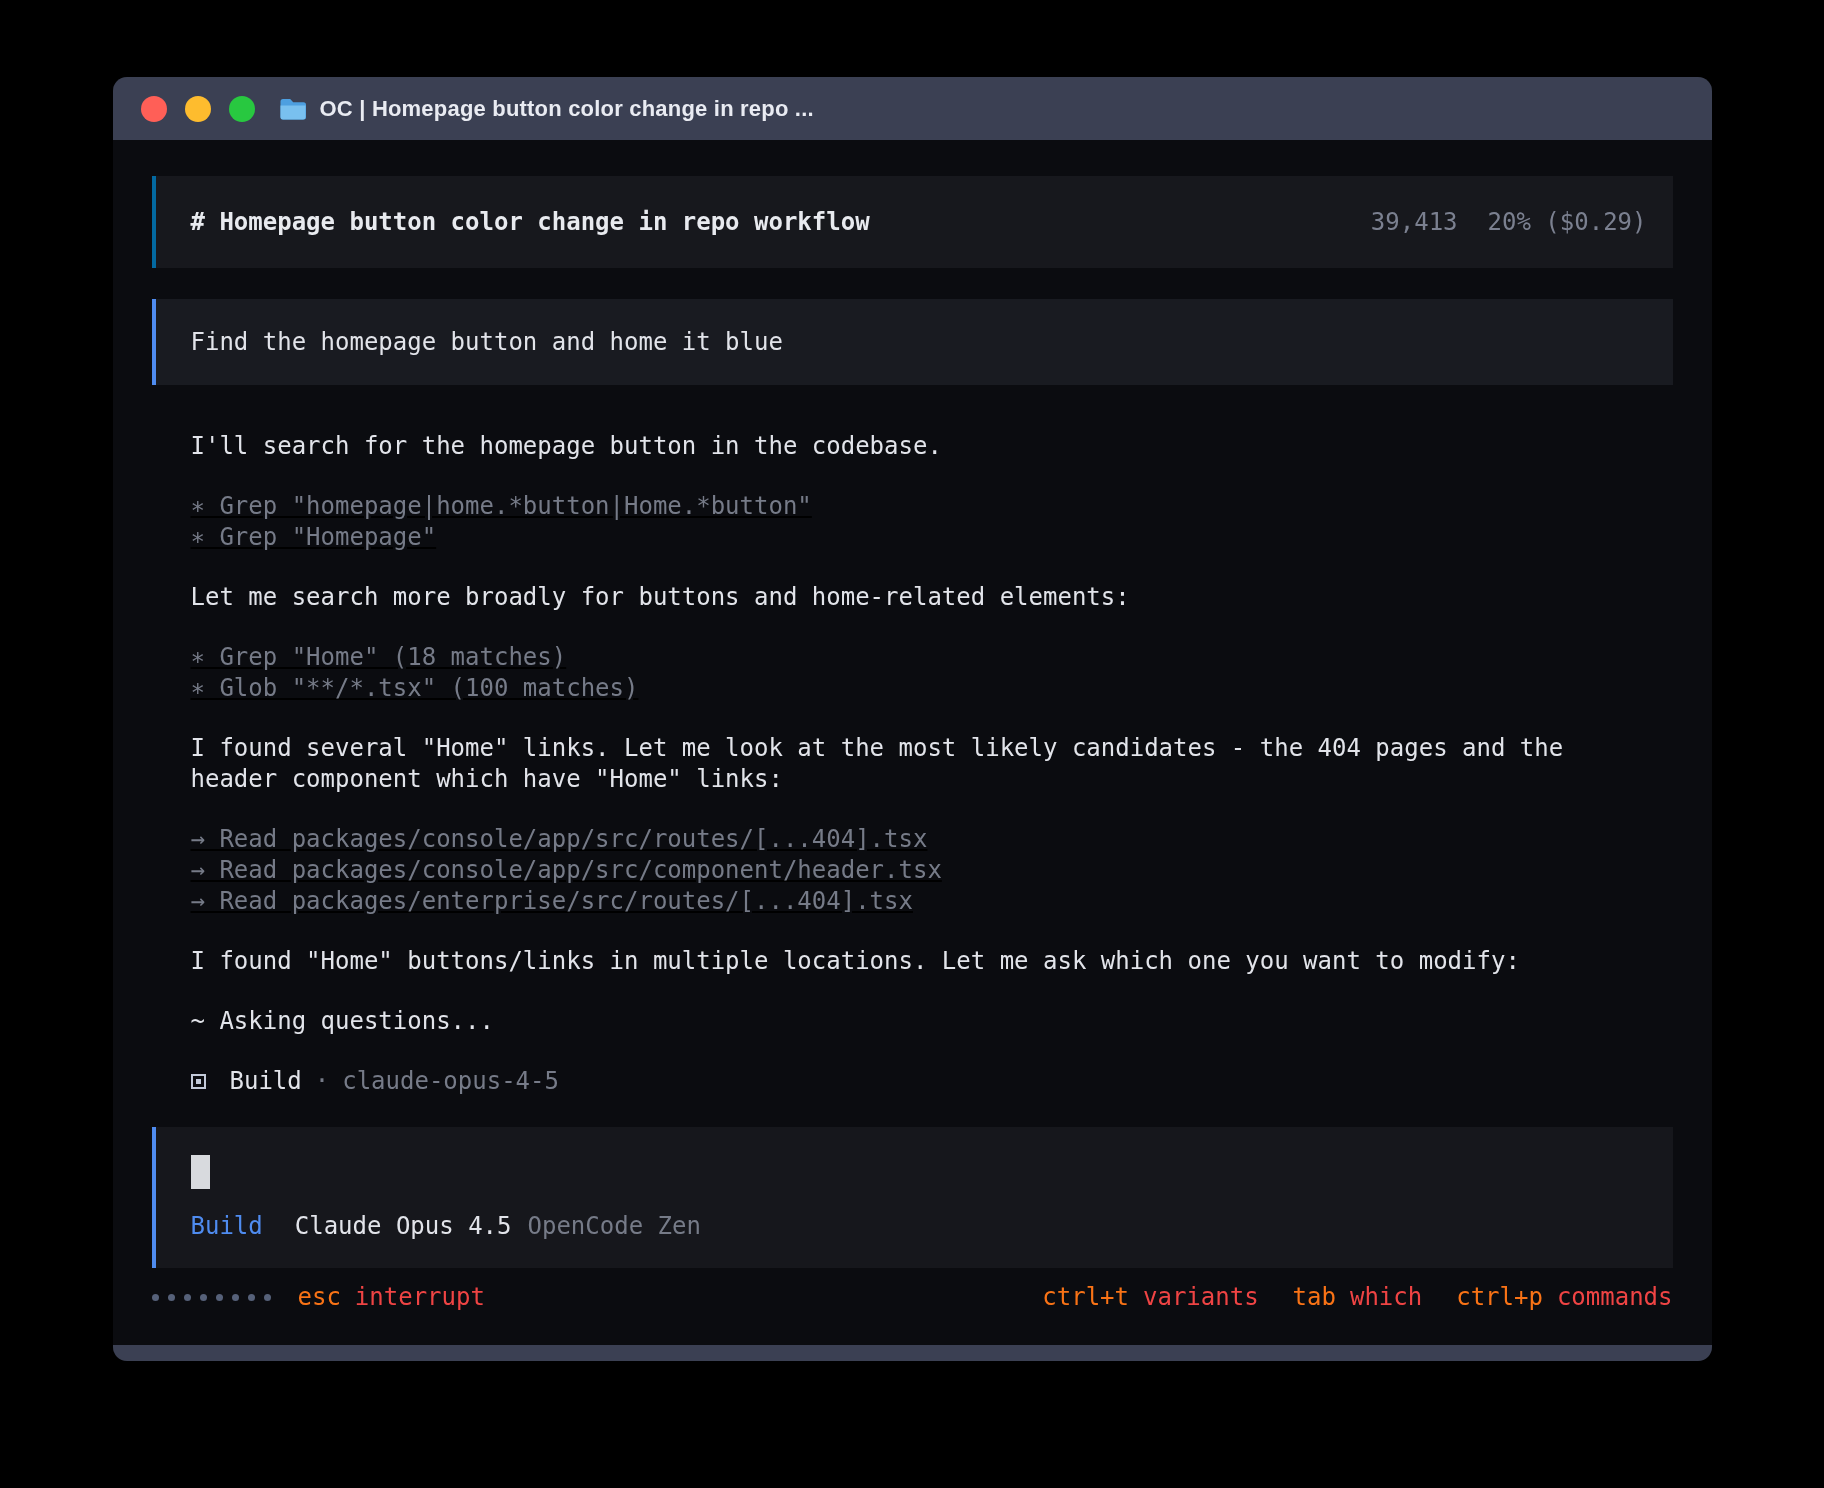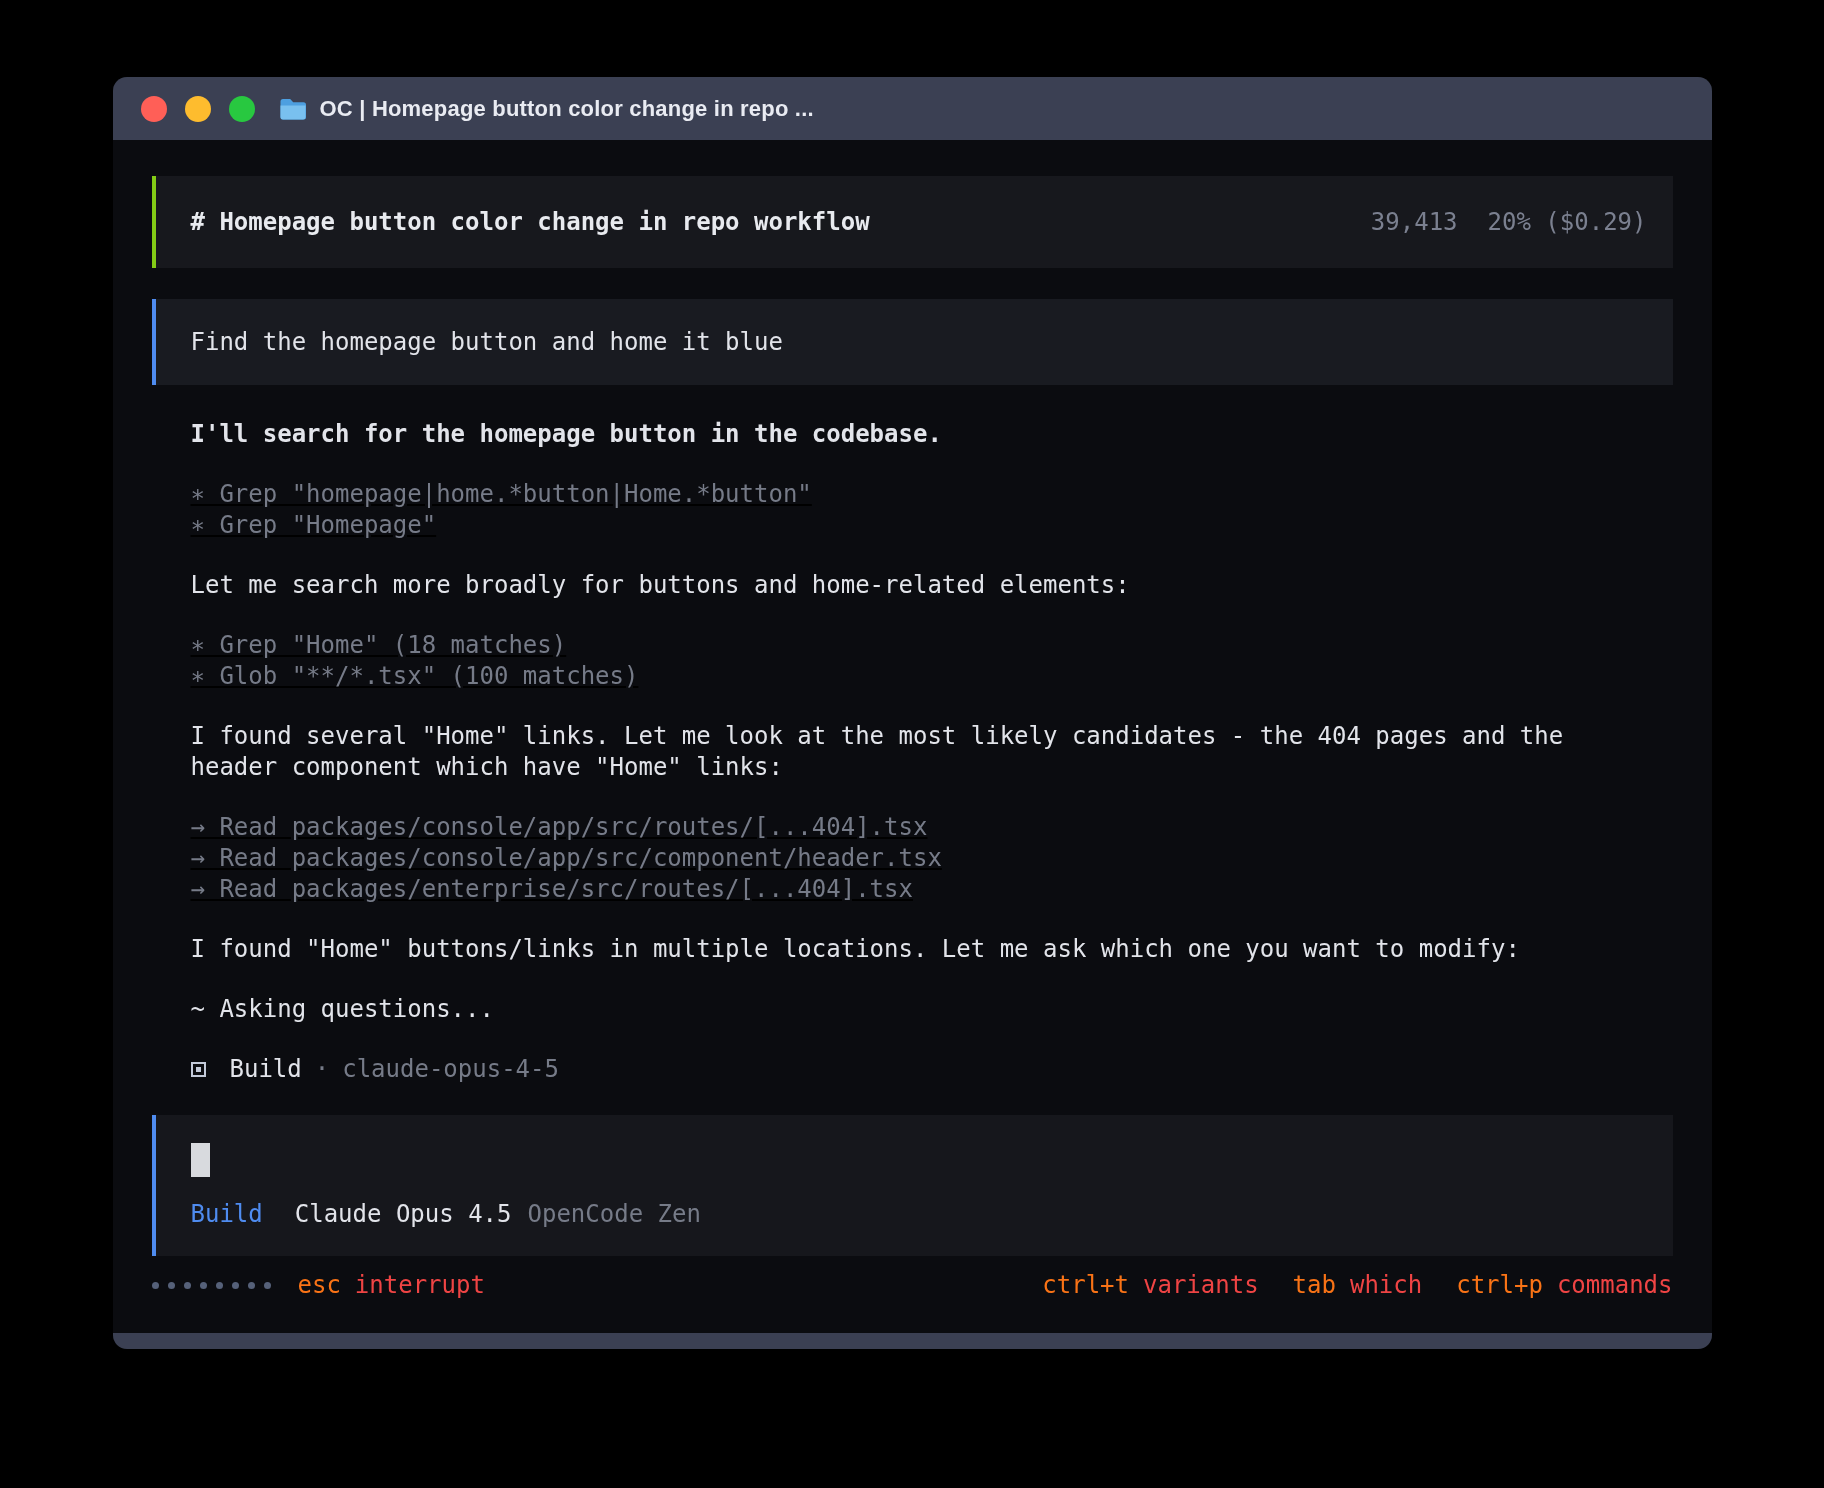--- a/index.html
+++ b/index.html
@@ -45,21 +45,21 @@
   
   .content {
     padding: 36px 39px 0;
     font-size: 24px;
     line-height: 31px;
     flex: 1 1 auto;
     display: flex;
     flex-direction: column;
   }
   .header-block {
-    border-left: 4px solid #84cc16;
+    border-left: 4px solid #0369a1;
     background: #17181d;
     height: 92px;
     display: flex;
     align-items: center;
     justify-content: space-between;
     padding: 0 26px 0 35px;
   }
   .header-title { color: #e8eaef; font-weight: bold; white-space: nowrap; }
   .header-stats { color: #7b8090; display: flex; gap: 30px; white-space: nowrap; justify-content: flex-end; }
   .user-block {
@@ -69,21 +69,21 @@
     height: 86px;
     display: flex;
     align-items: center;
     padding-left: 35px;
     color: #e2e4ea;
   }
   .convo { margin-top: 34px; }
   .para { color: #e2e4ea; padding: 0 39px; margin-top: 29px; }
   .tool-group { margin-top: 29px; text-decoration: underline; }
   .tool-line { color: #767b88; padding: 0 39px; white-space: pre; }
-  .convo > :first-child { margin-top: 0; font-weight: bold; }
+  .convo > :first-child { margin-top: 12px; }
   .agent-line {
     margin-top: 29px;
     padding: 0 39px;
     display: flex;
     align-items: center;
     color: #e2e4ea;
   }
   .agent-icon {
     width: 15px; height: 15px;
     border: 2px solid #c3cad9;

